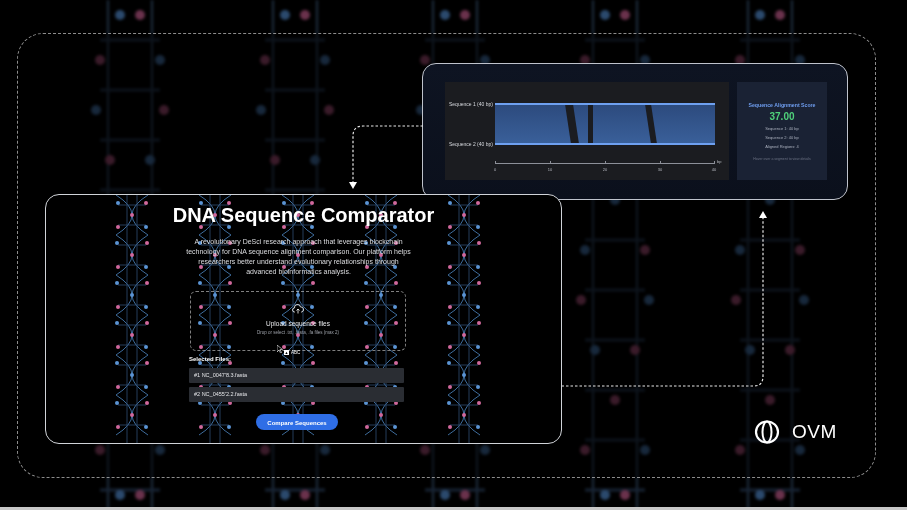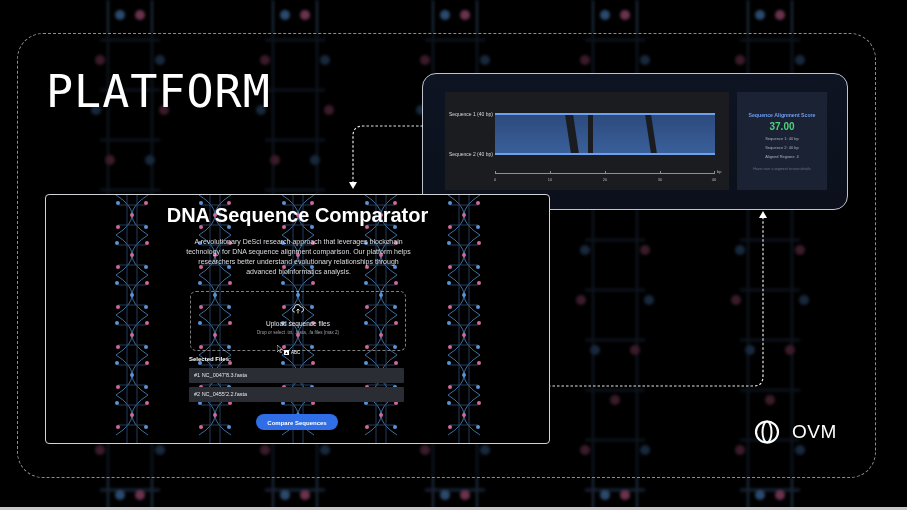--- a/index.html
+++ b/index.html
@@ -2,36 +2,36 @@
 <html><head>
 <meta charset="utf-8">
 <style>
   html,body{margin:0;padding:0;}
   body{width:910px;height:510px;background:#000;position:relative;overflow:hidden;font-family:"Liberation Sans",sans-serif;color:#fff;}
   .bg-helix{position:absolute;top:0;opacity:.55;filter:blur(1.5px);}
   .outer-frame{position:absolute;left:17px;top:33px;width:857px;height:443px;border:1px dashed rgba(255,255,255,.55);border-radius:26px;background:rgba(0,0,0,.45);}
   .hero-title{position:absolute;left:46px;top:64px;font-family:"DejaVu Sans Mono","Liberation Mono",monospace;font-size:45px;line-height:56px;letter-spacing:1px;color:#fff;font-weight:normal;}
   .hero-title div{white-space:nowrap;}
   
-  .result-card{position:absolute;left:422px;top:73px;width:424px;height:135px;border:1px solid #bfc3cc;border-radius:14px;background:linear-gradient(180deg,#0e1422,#0b101c);overflow:hidden;}
+  .result-card{position:absolute;left:422px;top:63px;width:424px;height:135px;border:1px solid #bfc3cc;border-radius:14px;background:linear-gradient(180deg,#0e1422,#0b101c);overflow:hidden;}
   .chart-panel{position:absolute;left:22px;top:18px;width:284px;height:98px;background:#1b1c20;}
   .seq-label{position:absolute;left:4px;font-size:5px;color:#d7d9de;white-space:nowrap;}
   .seq-bar{position:absolute;left:50px;width:220px;height:1.5px;background:#6ea0f0;}
   .align-band{position:absolute;left:50px;top:22px;width:220px;height:40px;background:linear-gradient(180deg,#2c4a7d,#3a609a);}
   .axis{position:absolute;left:50px;top:81px;width:220px;height:1px;background:#8d9099;}
   .tick{position:absolute;top:79px;width:1px;height:3px;background:#8d9099;}
   .tick-label{position:absolute;top:85px;font-size:4px;color:#b5b8bf;transform:translateX(-50%);}
   .unit-label{position:absolute;left:272px;top:77px;font-size:4px;color:#b5b8bf;}
   .score-panel{position:absolute;left:314px;top:18px;width:90px;height:98px;background:#1a2234;text-align:center;}
   .score-title{margin-top:20px;font-size:5.2px;color:#6f9ef0;font-weight:bold;}
   .score-value{margin-top:3px;font-size:10px;color:#4fd17a;font-weight:bold;}
   .score-line{font-size:4px;color:#a9afbd;margin-top:4px;}
   .score-hint{font-size:3.5px;color:#6b7284;margin-top:8px;}
   
-  .app-card{position:absolute;left:45px;top:194px;width:503px;height:248px;border:1px solid #d0d3d8;border-radius:4px;background:#000;overflow:hidden;}
+  .app-card{position:absolute;left:45px;top:194px;width:503px;height:248px;border:1px solid #d0d3d8;border-radius:14px;background:#000;overflow:hidden;padding-left:12px;}
   .app-title{position:absolute;left:0;right:0;top:9px;text-align:center;font-size:20px;font-weight:bold;color:#fff;}
   .app-desc{position:absolute;left:140px;width:225px;top:42px;text-align:center;font-size:7px;line-height:10px;color:#dcdde0;}
   .upload-zone{position:absolute;left:144px;top:96px;width:214px;height:58px;border:1px dashed rgba(255,255,255,.5);border-radius:6px;text-align:center;}
   .upload-icon{position:absolute;left:101px;top:12px;width:12px;height:10px;}
   .upload-title{position:absolute;left:0;right:0;top:28px;font-size:6.5px;color:#e8e9ec;}
   .upload-hint{position:absolute;left:0;right:0;top:38px;font-size:4.5px;color:#9fa3ab;}
   .cursor{position:absolute;left:231px;top:150px;width:6px;height:8px;}
   .abc-badge{position:absolute;left:238px;top:155px;font-size:4.5px;color:#fff;display:flex;align-items:center;gap:2px;}
   .abc-box{display:inline-block;width:5px;height:5px;background:#fff;color:#000;font-size:4px;line-height:5px;text-align:center;}
   .selected-label{position:absolute;left:143px;top:161px;font-size:6px;font-weight:bold;color:#fff;}
@@ -92,21 +92,20 @@
   <use href="#hx" x="130"></use>
   <use href="#hx" x="295"></use>
   <use href="#hx" x="455"></use>
   <use href="#hx" x="615"></use>
   <use href="#hx" x="770"></use>
 </svg>
 
 <div class="outer-frame"></div>
 
 <div class="hero-title">
-  <div>PLATFORM</div>
 </div>
 
 <div class="result-card">
   <div class="chart-panel">
     <span class="seq-label" style="top:19px;">Sequence 1 (40 bp)</span>
     <span class="seq-label" style="top:59px;">Sequence 2 (40 bp)</span>
     <div class="align-band"></div>
     <svg style="position:absolute;left:50px;top:22px;" width="220" height="40">
       <polygon points="70,0 78,0 84,40 76,40" fill="#1b1c20"></polygon>
       <rect x="93" y="0" width="5" height="40" fill="#1b1c20"></rect>

